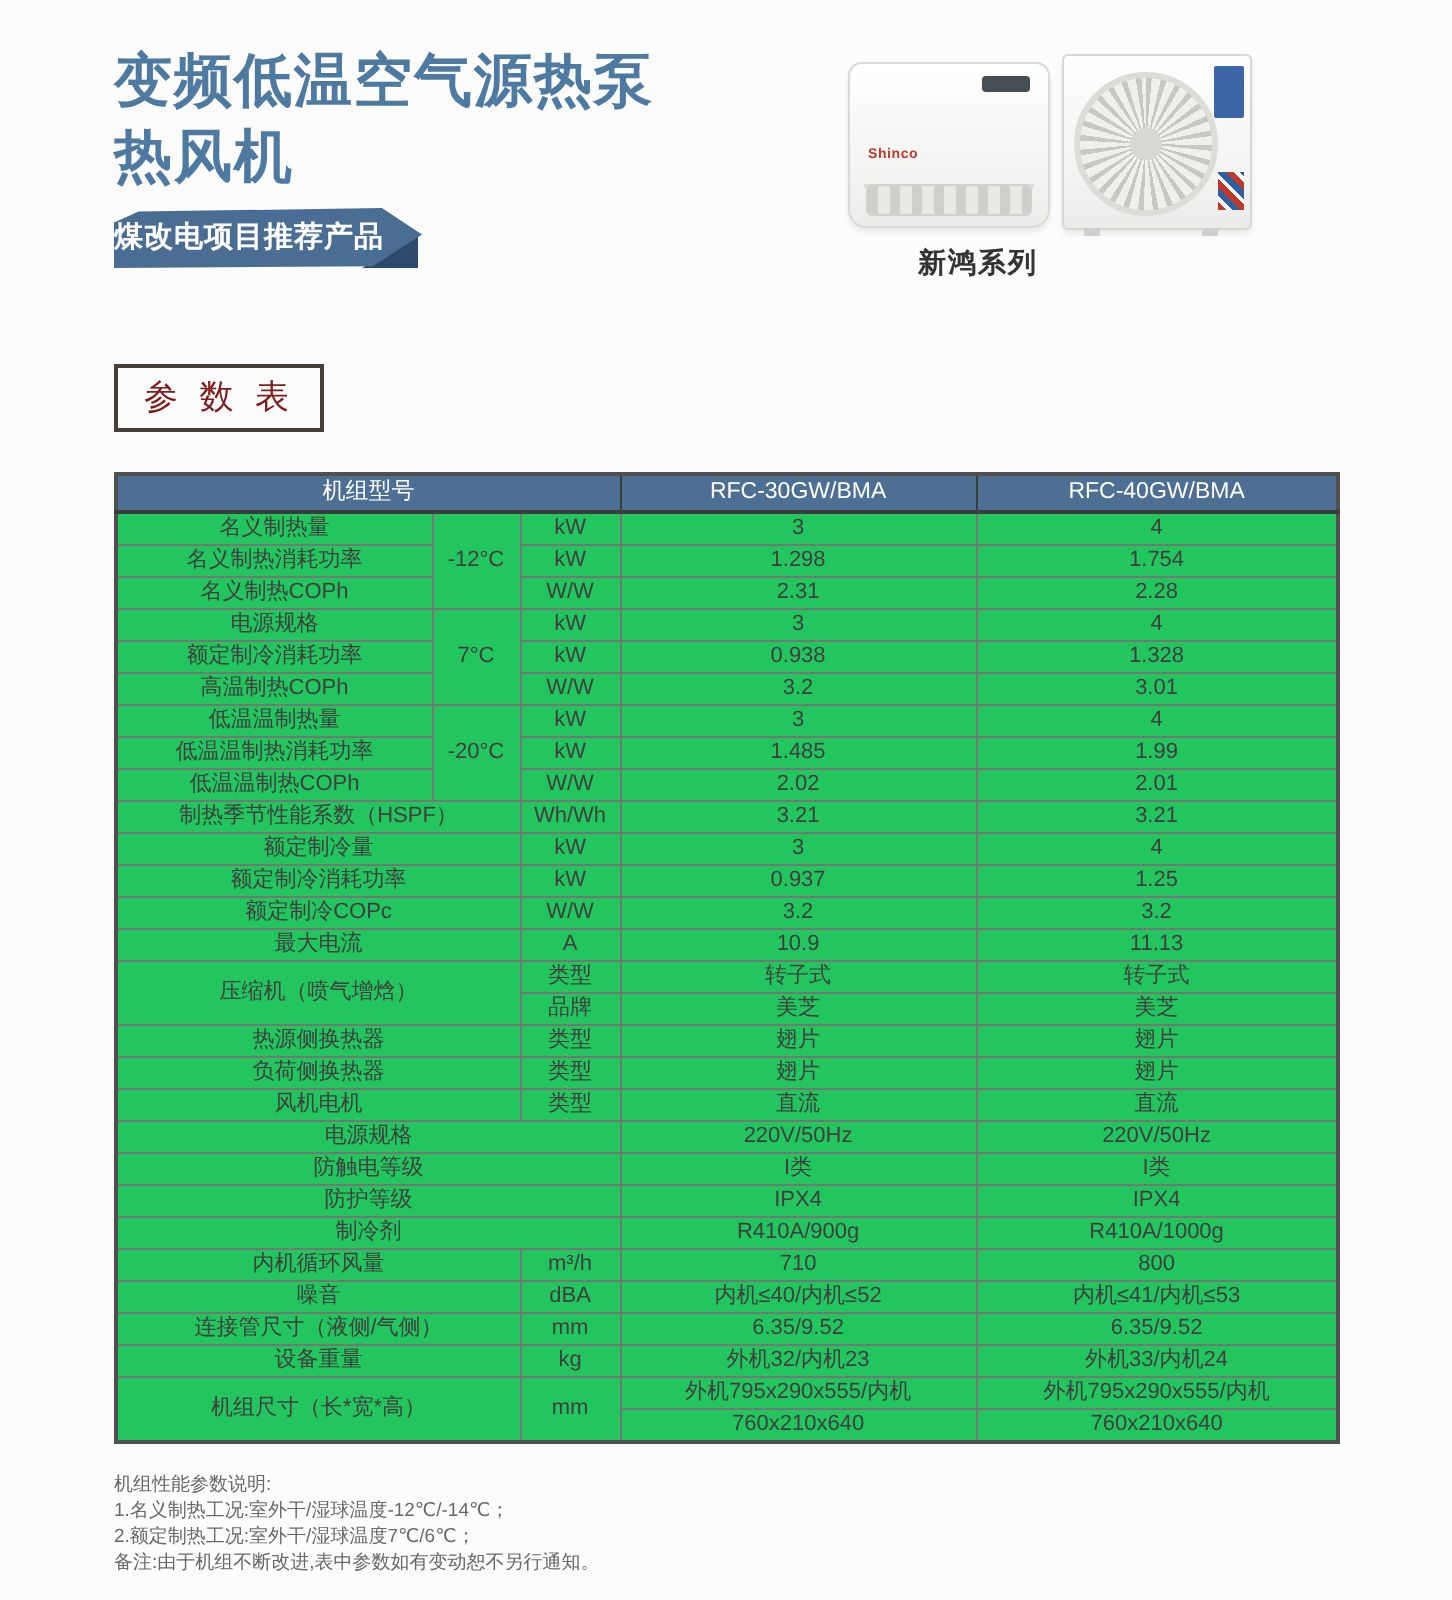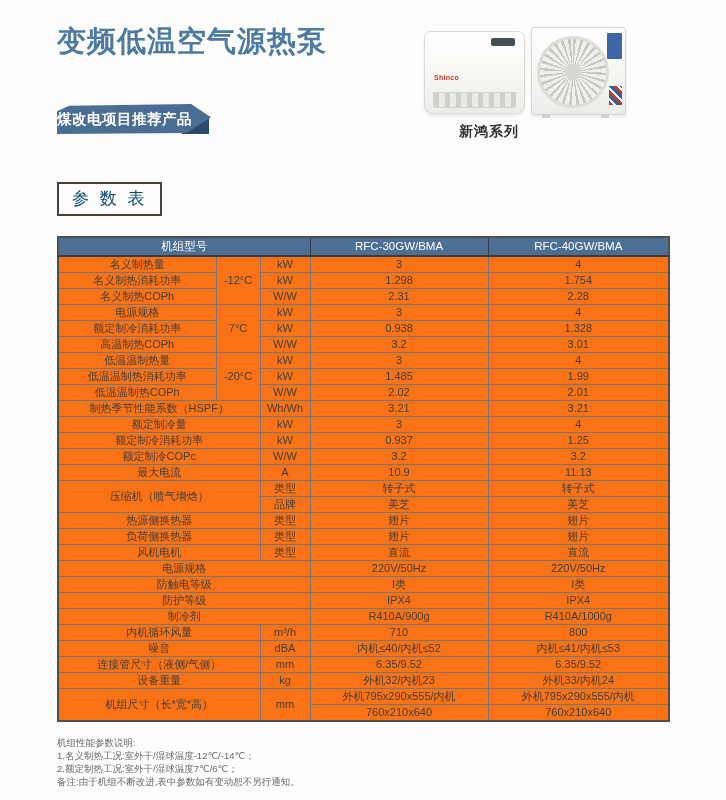--- a/index.html
+++ b/index.html
@@ -67,30 +67,30 @@
   .leg{position:absolute;bottom:-4px;width:8px;height:4px;background:#cfcfcb;}
   .leg.l{left:10px;} .leg.r{right:16px;}
   .series-label{
     position:absolute;left:459px;top:123px;width:132px;text-align:left;
     font-size:14px;font-weight:bold;color:#333333;letter-spacing:1px;
   }
 
   
   .params-box{
     position:absolute;left:57px;top:182px;
-    border:2px solid #49403b;color:#0c4a6e;background:transparent;
+    border:2px solid #49403b;color:#7f1d1d;background:transparent;
     font-size:17px;font-weight:500;letter-spacing:3px;
     padding:3px 13px 4px 13px;
   }
 
   
   .spec-table{
     position:absolute;left:57px;top:236px;width:611px;
     border-collapse:collapse;table-layout:fixed;
-    font-size:11px;color:#3f3f3f;background:#f97316;
+    font-size:11px;color:#3f3f3f;background:#22c55e;
     border:2px solid #4f4f4f;
   }
   .spec-table th,.spec-table td{
     border:1px solid #767676;height:15px;padding:0 2px;
     text-align:center;vertical-align:middle;line-height:1.15;
     overflow:hidden;white-space:nowrap;
   }
   .spec-table thead th{
     background:var(--header-bg,#4d6f93);color:#ffffff;font-weight:normal;
     font-size:11.5px;height:17px;border-color:#3c3c3c;border-bottom-width:2px;
@@ -102,20 +102,21 @@
     font-size:9.5px;color:#686868;line-height:13px;
   }
 </style>
 </head>
 <body>
 
 <div class="page">
 
   <div class="title">
     <div>变频低温空气源热泵</div>
+    <div>热风机</div>
   </div>
 
   <div class="badge">
     <div class="badge-fold"></div>
     <div class="badge-shape"></div>
     <div class="badge-text">煤改电项目推荐产品</div>
   </div>
 
   <div class="indoor">
     <div class="indoor-display"></div>

